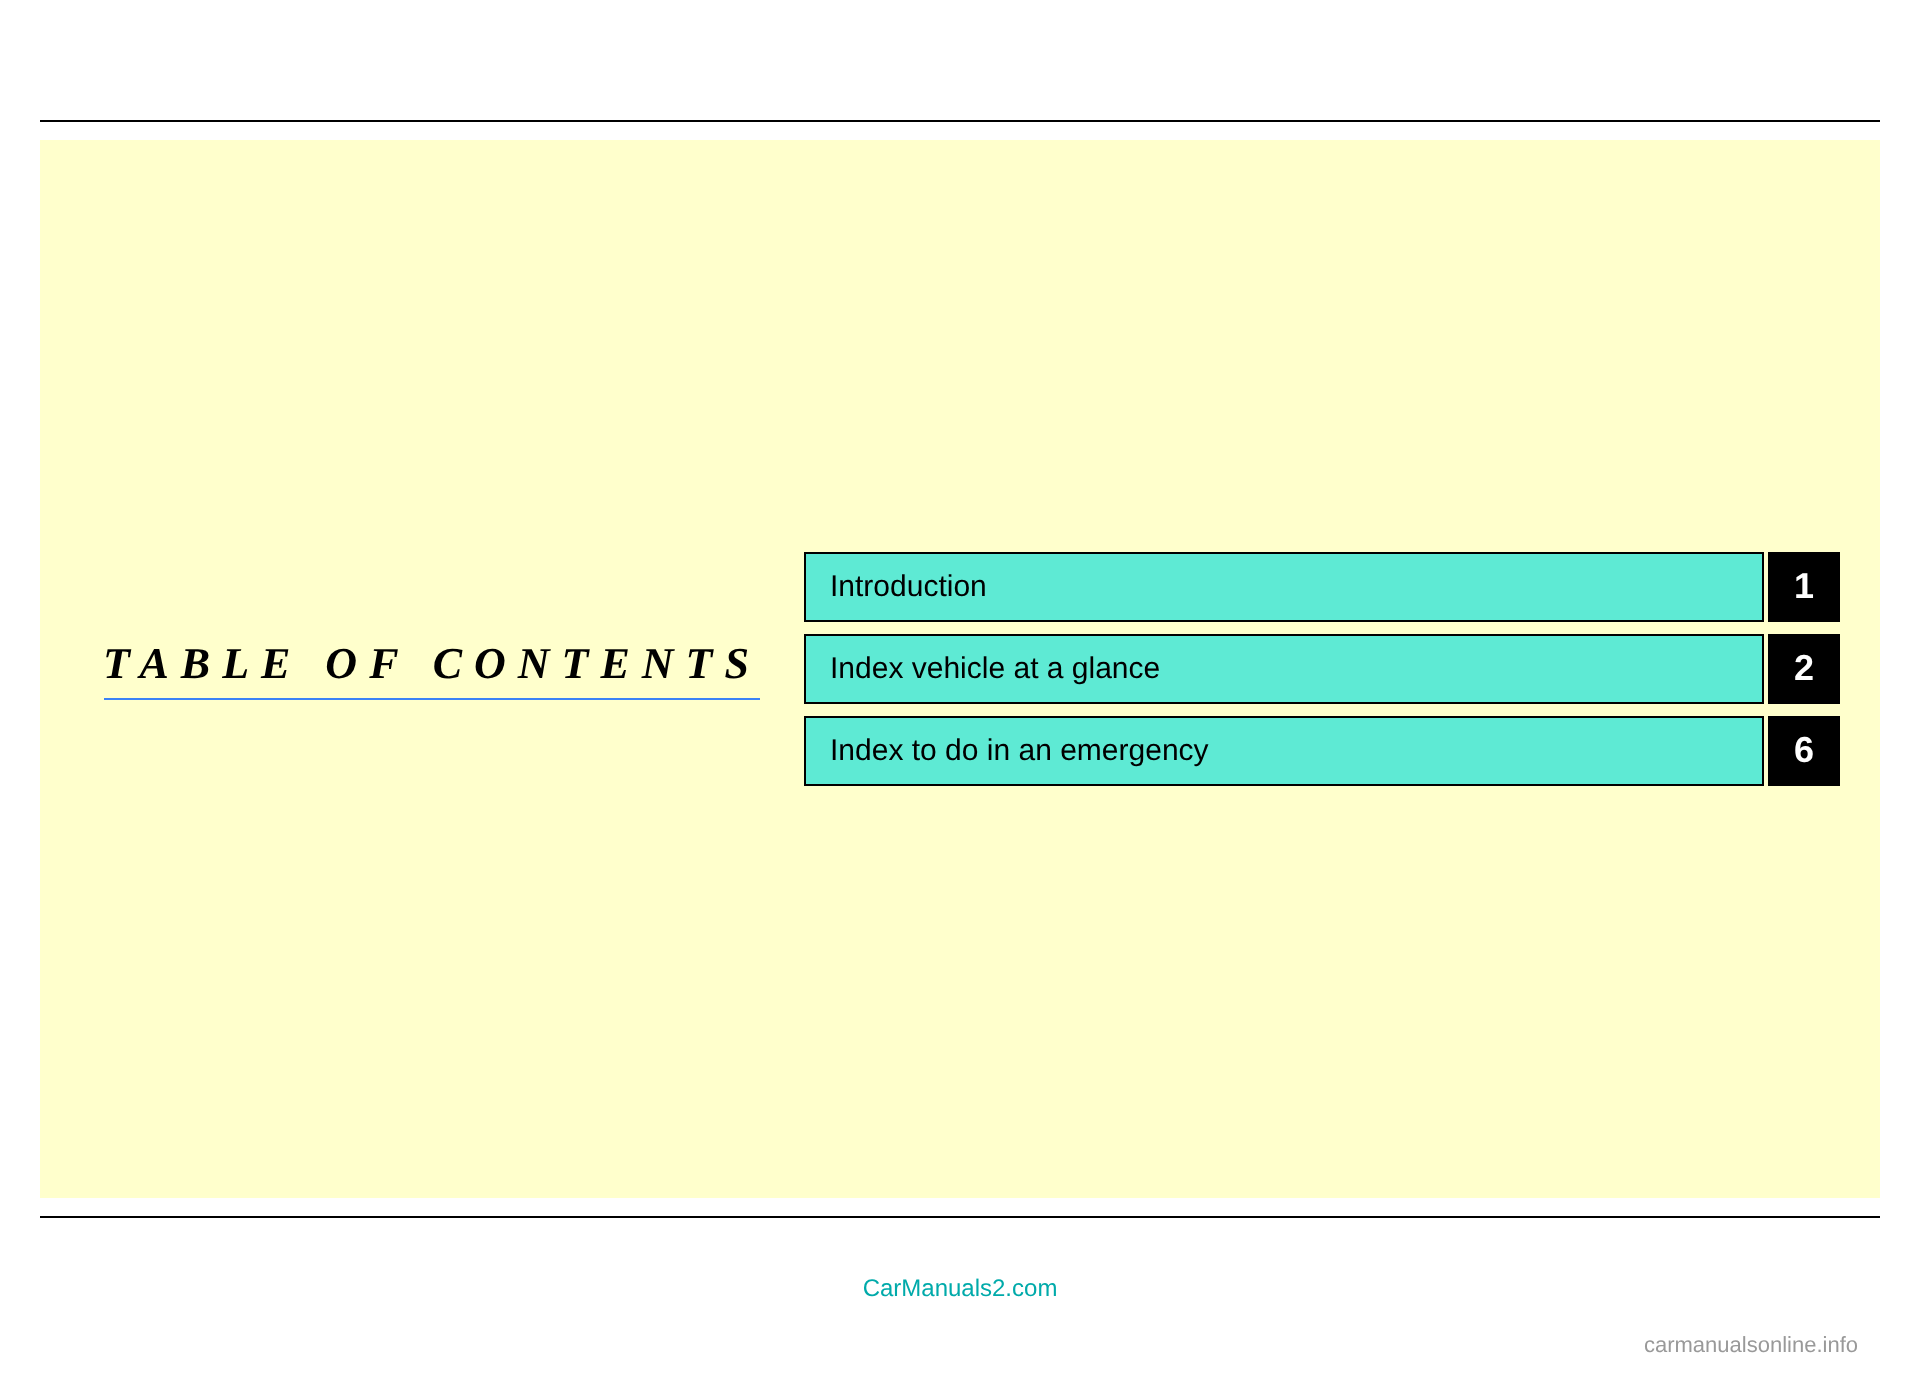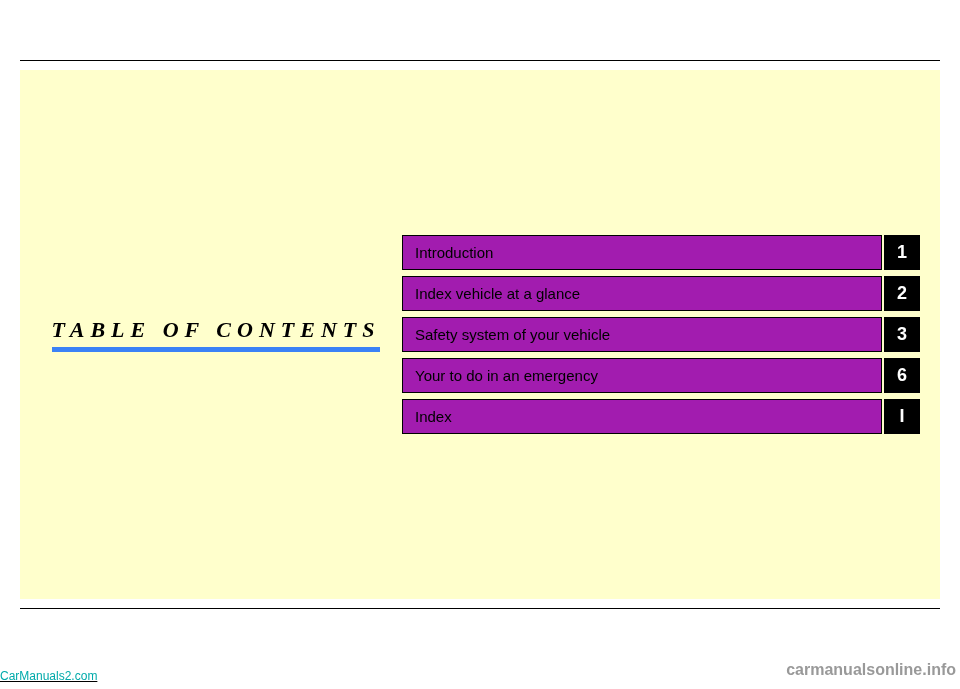--- a/index.html
+++ b/index.html
@@ -54,21 +54,21 @@
       align-items: center;
       justify-content: center;
     }
 
     .toc-title {
       font-size: 22px;
       font-weight: bold;
       font-style: italic;
       letter-spacing: 6px;
       color: #000000;
-      border-bottom: 5px solid #3b82f6;
+      border-bottom: 1px solid #3b82f6;
       padding-bottom: 4px;
       font-family: 'Times New Roman', Times, serif;
     }
 
     .right-panel {
       width: 60%;
       display: flex;
       flex-direction: column;
       gap: 6px;
       padding-left: 10px;
@@ -76,21 +76,21 @@
 
     .toc-row {
       display: flex;
       flex-direction: row;
       align-items: stretch;
     }
 
     .toc-label {
       flex: 1;
       border: 1.5px solid #000000;
-      background-color: #a21caf;
+      background-color: #5eead4;
       padding: 8px 12px;
       font-size: 15px;
       color: #000000;
       font-family: Arial, sans-serif;
     }
 
     .toc-number {
       width: 36px;
       background-color: #000000;
       color: #ffffff;
@@ -99,40 +99,39 @@
       justify-content: center;
       font-size: 18px;
       font-weight: bold;
       font-family: Arial, sans-serif;
       border: 1.5px solid #000000;
       margin-left: 2px;
     }
 
     .footer-area {
       position: absolute;
-      bottom: 5px;
+      bottom: 36px;
       left: 0;
       right: 0;
-      text-decoration: underline;
+      text-align: center;
     }
 
     .footer-link {
       font-size: 12px;
       color: #00aaaa;
       font-family: Arial, sans-serif;
     }
 
     .watermark {
       position: absolute;
       bottom: 10px;
-      right: 4px;
-      font-size: 16px;
+      right: 31px;
+      font-size: 11px;
       color: #999999;
       font-family: Arial, sans-serif;
-      font-weight: bold;
     }
   </style>
 </head>
 <body>
 
 <div class="top-line"></div>
 <div class="bottom-line"></div>
 
 <div class="main-content">
   <div class="left-panel">
@@ -141,30 +140,22 @@
   <div class="right-panel" id="toc-container">
   <div class="toc-row">
         <div class="toc-label">Introduction</div>
         <div class="toc-number">1</div>
       </div>
       <div class="toc-row">
         <div class="toc-label">Index vehicle at a glance</div>
         <div class="toc-number">2</div>
       </div>
       <div class="toc-row">
-        <div class="toc-label">Safety system of your vehicle</div>
-        <div class="toc-number">3</div>
-      </div>
-      <div class="toc-row">
-        <div class="toc-label">Your to do in an emergency</div>
+        <div class="toc-label">Index to do in an emergency</div>
         <div class="toc-number">6</div>
-      </div>
-      <div class="toc-row">
-        <div class="toc-label">Index</div>
-        <div class="toc-number">I</div>
       </div>
     </div>
 </div>
 
 <div class="footer-area">
   <span class="footer-link">CarManuals2.com</span>
 </div>
 
 <div class="watermark">carmanualsonline.info</div>
 

